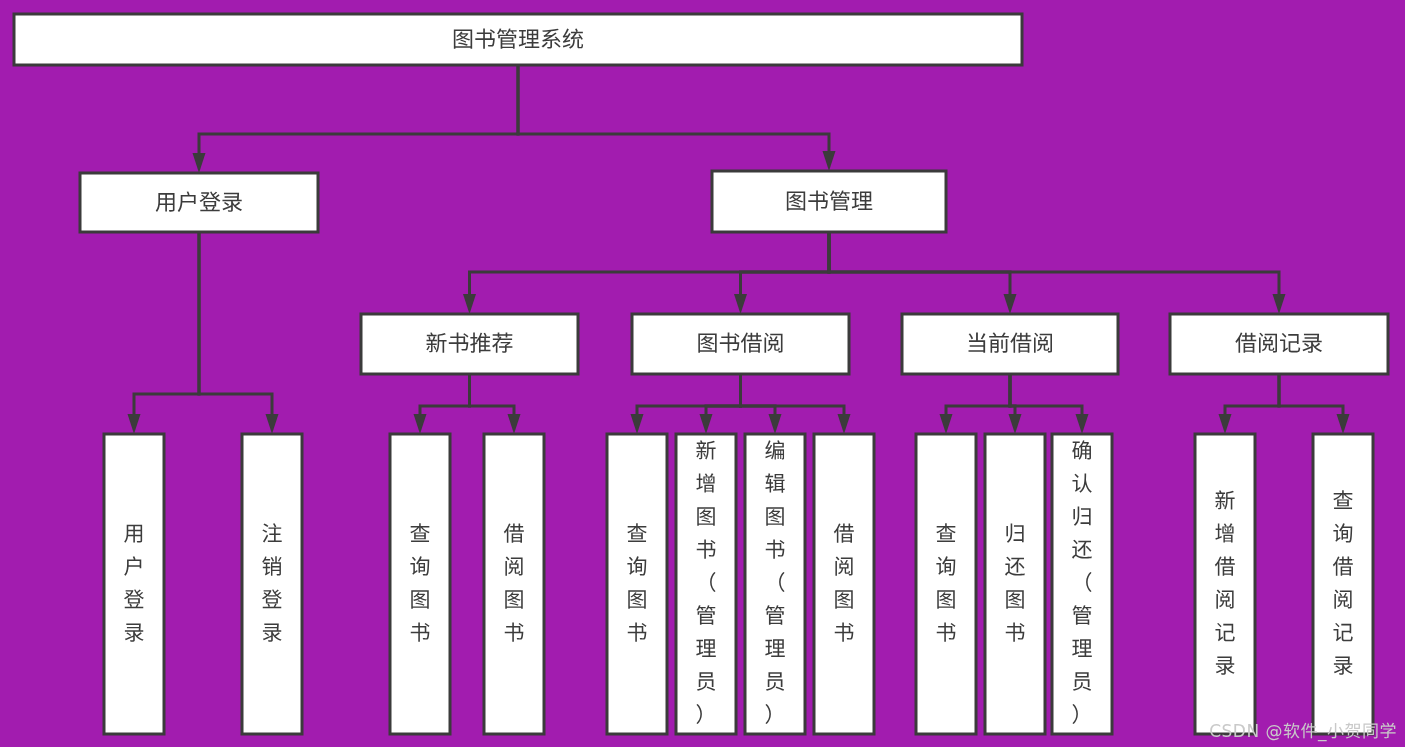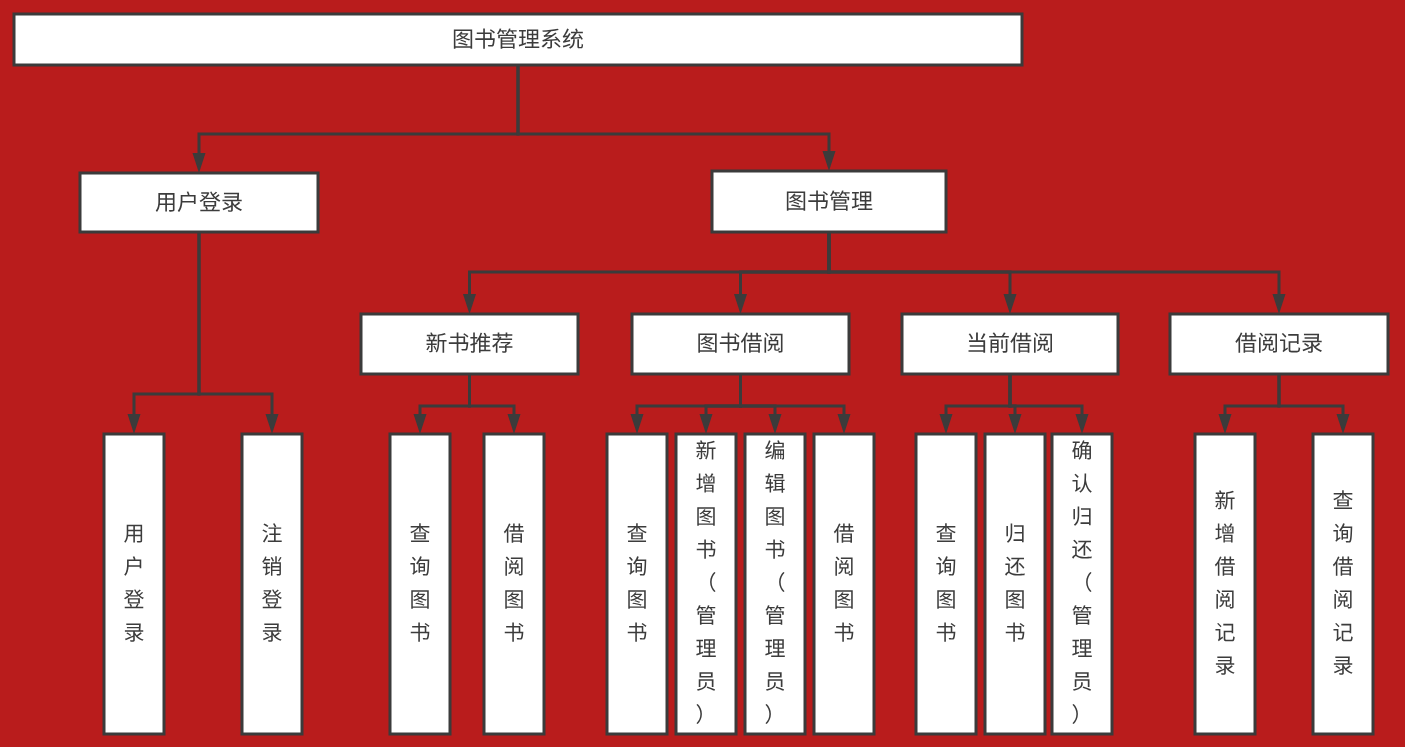--- a/index.html
+++ b/index.html
@@ -8,21 +8,21 @@
     padding: 0;
     background: #ffffff;
   }
   body {
     font-family: "DejaVu Sans", "Liberation Sans", sans-serif;
   }
   #diagram-root {
     position: relative;
     width: 1405px;
     height: 747px;
-    background: #b91c1c;
+    background: #a21caf;
     overflow: hidden;
   }
   #tree-svg {
     position: absolute;
     left: 0;
     top: 0;
     width: 1405px;
     height: 747px;
     display: block;
   }
@@ -225,13 +225,14 @@
         <g>
           <rect class="node-box" x="1195" y="434" width="60" height="300"></rect>
           <text class="node-label-vertical" x="1225" y="507.5"><tspan x="1225" dy="0">新</tspan><tspan x="1225" dy="33">增</tspan><tspan x="1225" dy="33">借</tspan><tspan x="1225" dy="33">阅</tspan><tspan x="1225" dy="33">记</tspan><tspan x="1225" dy="33">录</tspan></text>
         </g>
         <g>
           <rect class="node-box" x="1313" y="434" width="60" height="300"></rect>
           <text class="node-label-vertical" x="1343" y="507.5"><tspan x="1343" dy="0">查</tspan><tspan x="1343" dy="33">询</tspan><tspan x="1343" dy="33">借</tspan><tspan x="1343" dy="33">阅</tspan><tspan x="1343" dy="33">记</tspan><tspan x="1343" dy="33">录</tspan></text>
         </g>
       </g>
   </svg>
+  <div class="watermark-text">CSDN @软件_小贺同学</div>
 </div>
 
 </body></html>

